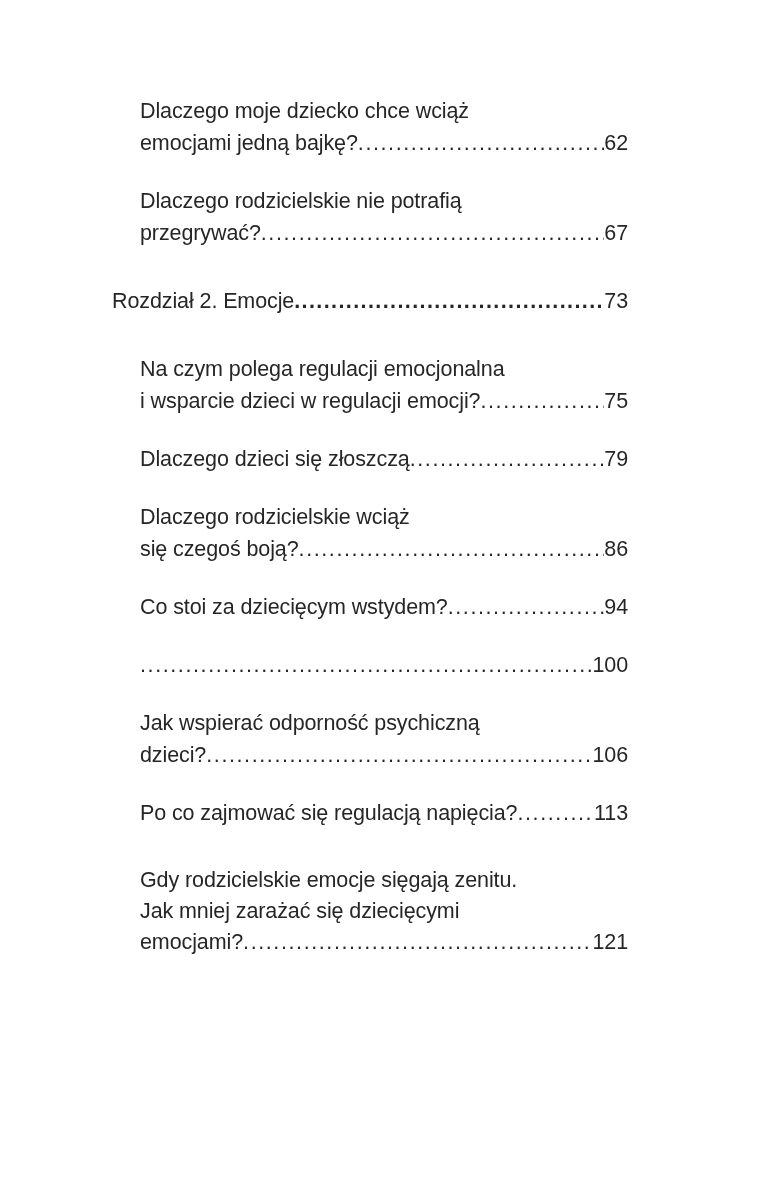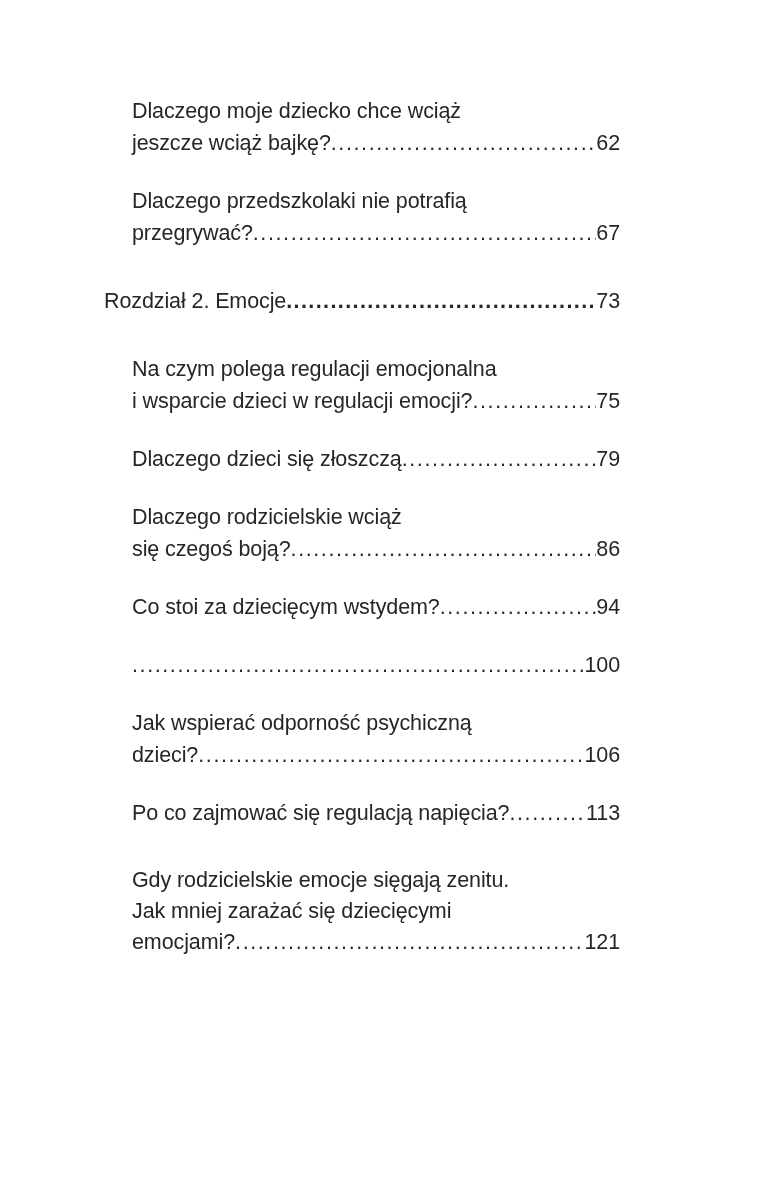--- a/index.html
+++ b/index.html
@@ -19,21 +19,21 @@
   .page {
     position: relative;
     width: 760px;
     height: 1185px;
     background: #ffffff;
     box-sizing: border-box;
   }
 
   .toc {
     position: absolute;
-    left: 104px;
+    left: 112px;
     top: 95px;
     width: 516px;
   }
 
   
   .entry {
     margin: 0 0 26px 0;
   }
   .entry:last-child {
     margin-bottom: 0;
@@ -110,28 +110,28 @@
 </head>
 <body>
 
 <div class="page">
   <div class="toc" id="toc-list">
       <div class="entry item">
         <div class="line plain">
           <span class="title">Dlaczego moje dziecko chce wciąż</span>
         </div>
         <div class="line">
-          <span class="title">jeszcze wciąż bajkę?</span>
+          <span class="title">emocjami jedną bajkę?</span>
           <span class="leader"></span>
           <span class="pageno">62</span>
         </div>
       </div>
       <div class="entry item">
         <div class="line plain">
-          <span class="title">Dlaczego przedszkolaki nie potrafią</span>
+          <span class="title">Dlaczego rodzicielskie nie potrafią</span>
         </div>
         <div class="line">
           <span class="title">przegrywać?</span>
           <span class="leader"></span>
           <span class="pageno">67</span>
         </div>
       </div>
       <div class="entry section">
         <div class="line">
           <span class="title">Rozdział 2. Emocje</span>

